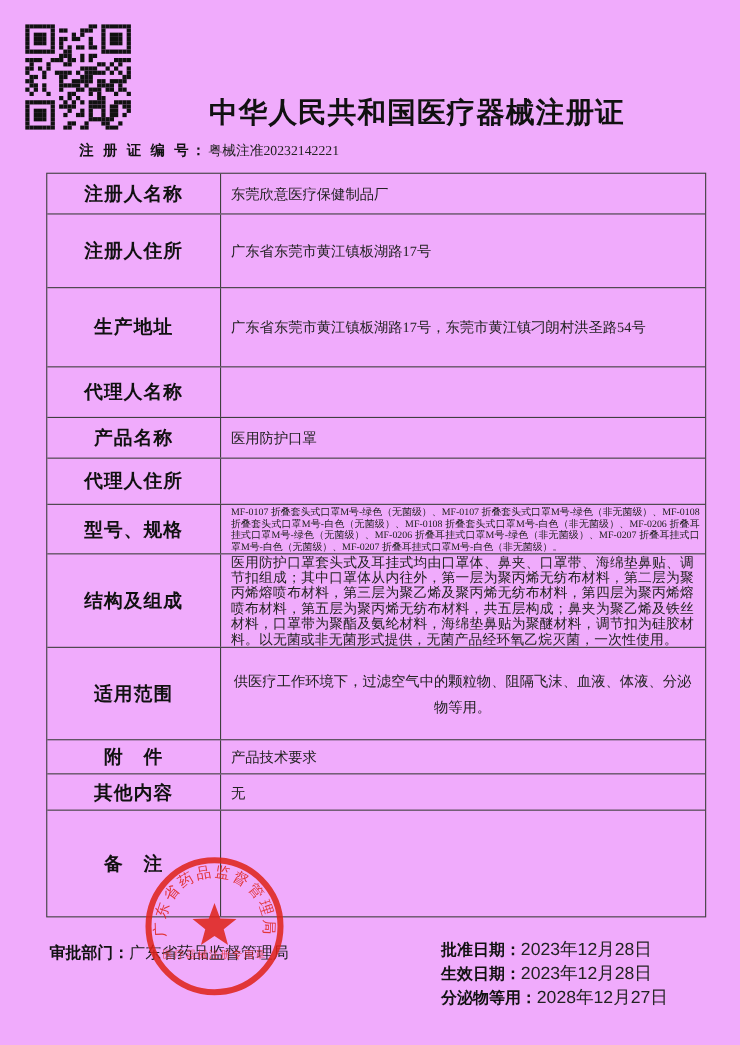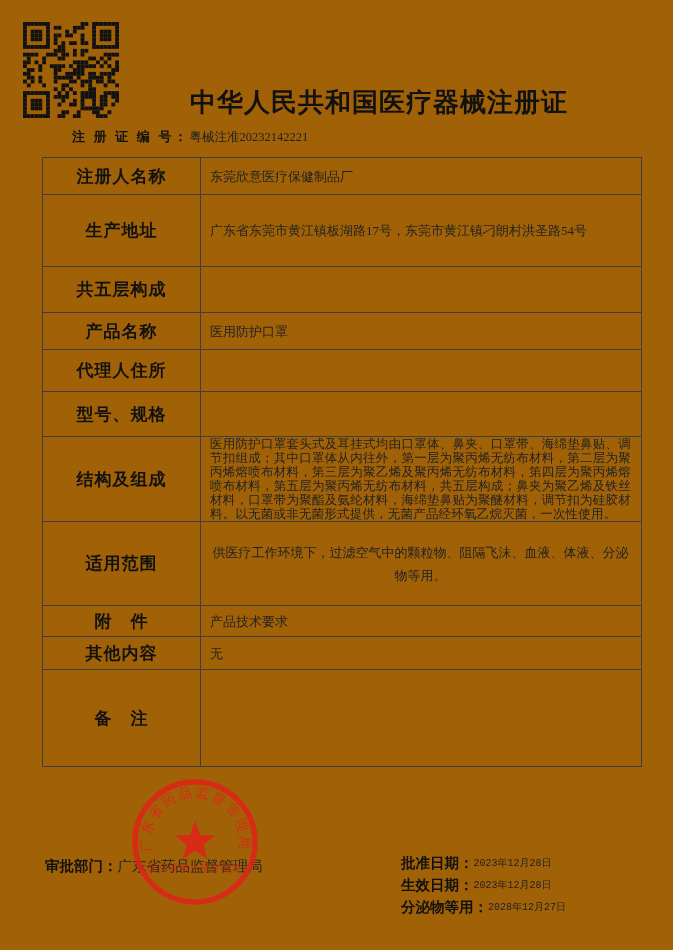--- a/index.html
+++ b/index.html
@@ -1,16 +1,16 @@
 <!DOCTYPE html>
 <html><head>
 <meta charset="utf-8">
 <style>
   html,body{margin:0;padding:0;background:#fff;}
-  .page{position:relative;width:673px;height:950px;background:#a16207;overflow:hidden;
+  .page{position:relative;width:673px;height:950px;background:#f0abfc;overflow:hidden;
         font-family:"Liberation Sans",sans-serif;color:#1a1a1a;}
   
   .qr{position:absolute;left:22px;top:22px;width:98px;height:96px;fill:#111;}
   .title{position:absolute;left:95px;right:10px;top:85px;text-align:center;
          font-size:26px;font-weight:bold;letter-spacing:1px;color:#111;}
   .regline{position:absolute;left:72px;top:128px;display:flex;align-items:flex-end;}
   .regline .lbl{font-size:13px;font-weight:bold;letter-spacing:2.5px;color:#111;}
   .regline .val{font-family:"Liberation Serif","DejaVu Serif",serif;font-size:12.5px;color:#222;}
   
   .cert-table{position:absolute;left:42px;top:157px;width:600px;box-sizing:border-box;
@@ -27,21 +27,21 @@
   .tvalue.small{font-size:9px;line-height:10.5px;padding-right:5px;text-align:justify;}
   .tvalue.dense{font-size:12.5px;line-height:14px;text-align:justify;letter-spacing:0.2px;}
   .tvalue.scope{line-height:23px;}
   
   .approval{position:absolute;left:45px;top:855px;height:22px;display:flex;align-items:center;}
   .approval .lbl{font-size:14.5px;font-weight:bold;color:#111;}
   .approval .val{font-family:"Liberation Serif","DejaVu Serif",serif;font-size:14.5px;color:#222;}
   .dates{position:absolute;left:378px;top:852px;}
   .dline{display:flex;align-items:center;height:22px;margin-left:23px;}
   .dline .lbl{font-size:14.5px;font-weight:bold;color:#111;}
-  .dline .val{font-family:Liberation Mono, monospace;font-size:10px;color:#222;}
+  .dline .val{font-family:Liberation Sans, sans-serif;font-size:16px;color:#222;}
   
   .seal{position:absolute;left:120px;top:767px;width:150px;height:150px;opacity:0.86;
         pointer-events:none;}
   .seal text{font-family:"Liberation Serif","DejaVu Serif",serif;}
 </style>
 </head>
 <body>
 
 <div class="page">
 
@@ -352,38 +352,43 @@
   <div class="regline">
     <span class="lbl">注 册 证 编 号：</span>
     <span class="val">粤械注准20232142221</span>
   </div>
 
   <div class="cert-table">
     <div class="trow" style="height:37px">
       <div class="tlabel">注册人名称</div>
       <div class="tvalue">东莞欣意医疗保健制品厂</div>
     </div>
+    <div class="trow" style="height:67px">
+      <div class="tlabel">注册人住所</div>
+      <div class="tvalue">广东省东莞市黄江镇板湖路17号</div>
+    </div>
     <div class="trow" style="height:72px">
       <div class="tlabel">生产地址</div>
       <div class="tvalue">广东省东莞市黄江镇板湖路17号，东莞市黄江镇刁朗村洪圣路54号</div>
     </div>
     <div class="trow" style="height:46px">
-      <div class="tlabel">共五层构成</div>
+      <div class="tlabel">代理人名称</div>
       <div class="tvalue"></div>
     </div>
     <div class="trow" style="height:37px">
       <div class="tlabel">产品名称</div>
       <div class="tvalue">医用防护口罩</div>
     </div>
     <div class="trow" style="height:42px">
       <div class="tlabel">代理人住所</div>
       <div class="tvalue"></div>
     </div>
     <div class="trow" style="height:45px">
       <div class="tlabel">型号、规格</div>
+      <div class="tvalue small">MF-0107 折叠套头式口罩M号-绿色（无菌级）、MF-0107 折叠套头式口罩M号-绿色（非无菌级）、MF-0108 折叠套头式口罩M号-白色（无菌级）、MF-0108 折叠套头式口罩M号-白色（非无菌级）、MF-0206 折叠耳挂式口罩M号-绿色（无菌级）、MF-0206 折叠耳挂式口罩M号-绿色（非无菌级）、MF-0207 折叠耳挂式口罩M号-白色（无菌级）、MF-0207 折叠耳挂式口罩M号-白色（非无菌级）。</div>
     </div>
     <div class="trow" style="height:85px">
       <div class="tlabel">结构及组成</div>
       <div class="tvalue dense">医用防护口罩套头式及耳挂式均由口罩体、鼻夹、口罩带、海绵垫鼻贴、调节扣组成；其中口罩体从内往外，第一层为聚丙烯无纺布材料，第二层为聚丙烯熔喷布材料，第三层为聚乙烯及聚丙烯无纺布材料，第四层为聚丙烯熔喷布材料，第五层为聚丙烯无纺布材料，共五层构成；鼻夹为聚乙烯及铁丝材料，口罩带为聚酯及氨纶材料，海绵垫鼻贴为聚醚材料，调节扣为硅胶材料。以无菌或非无菌形式提供，无菌产品经环氧乙烷灭菌，一次性使用。</div>
     </div>
     <div class="trow" style="height:84px">
       <div class="tlabel">适用范围</div>
       <div class="tvalue scope">供医疗工作环境下，过滤空气中的颗粒物、阻隔飞沫、血液、体液、分泌物等用。</div>
     </div>
     <div class="trow" style="height:31px">

